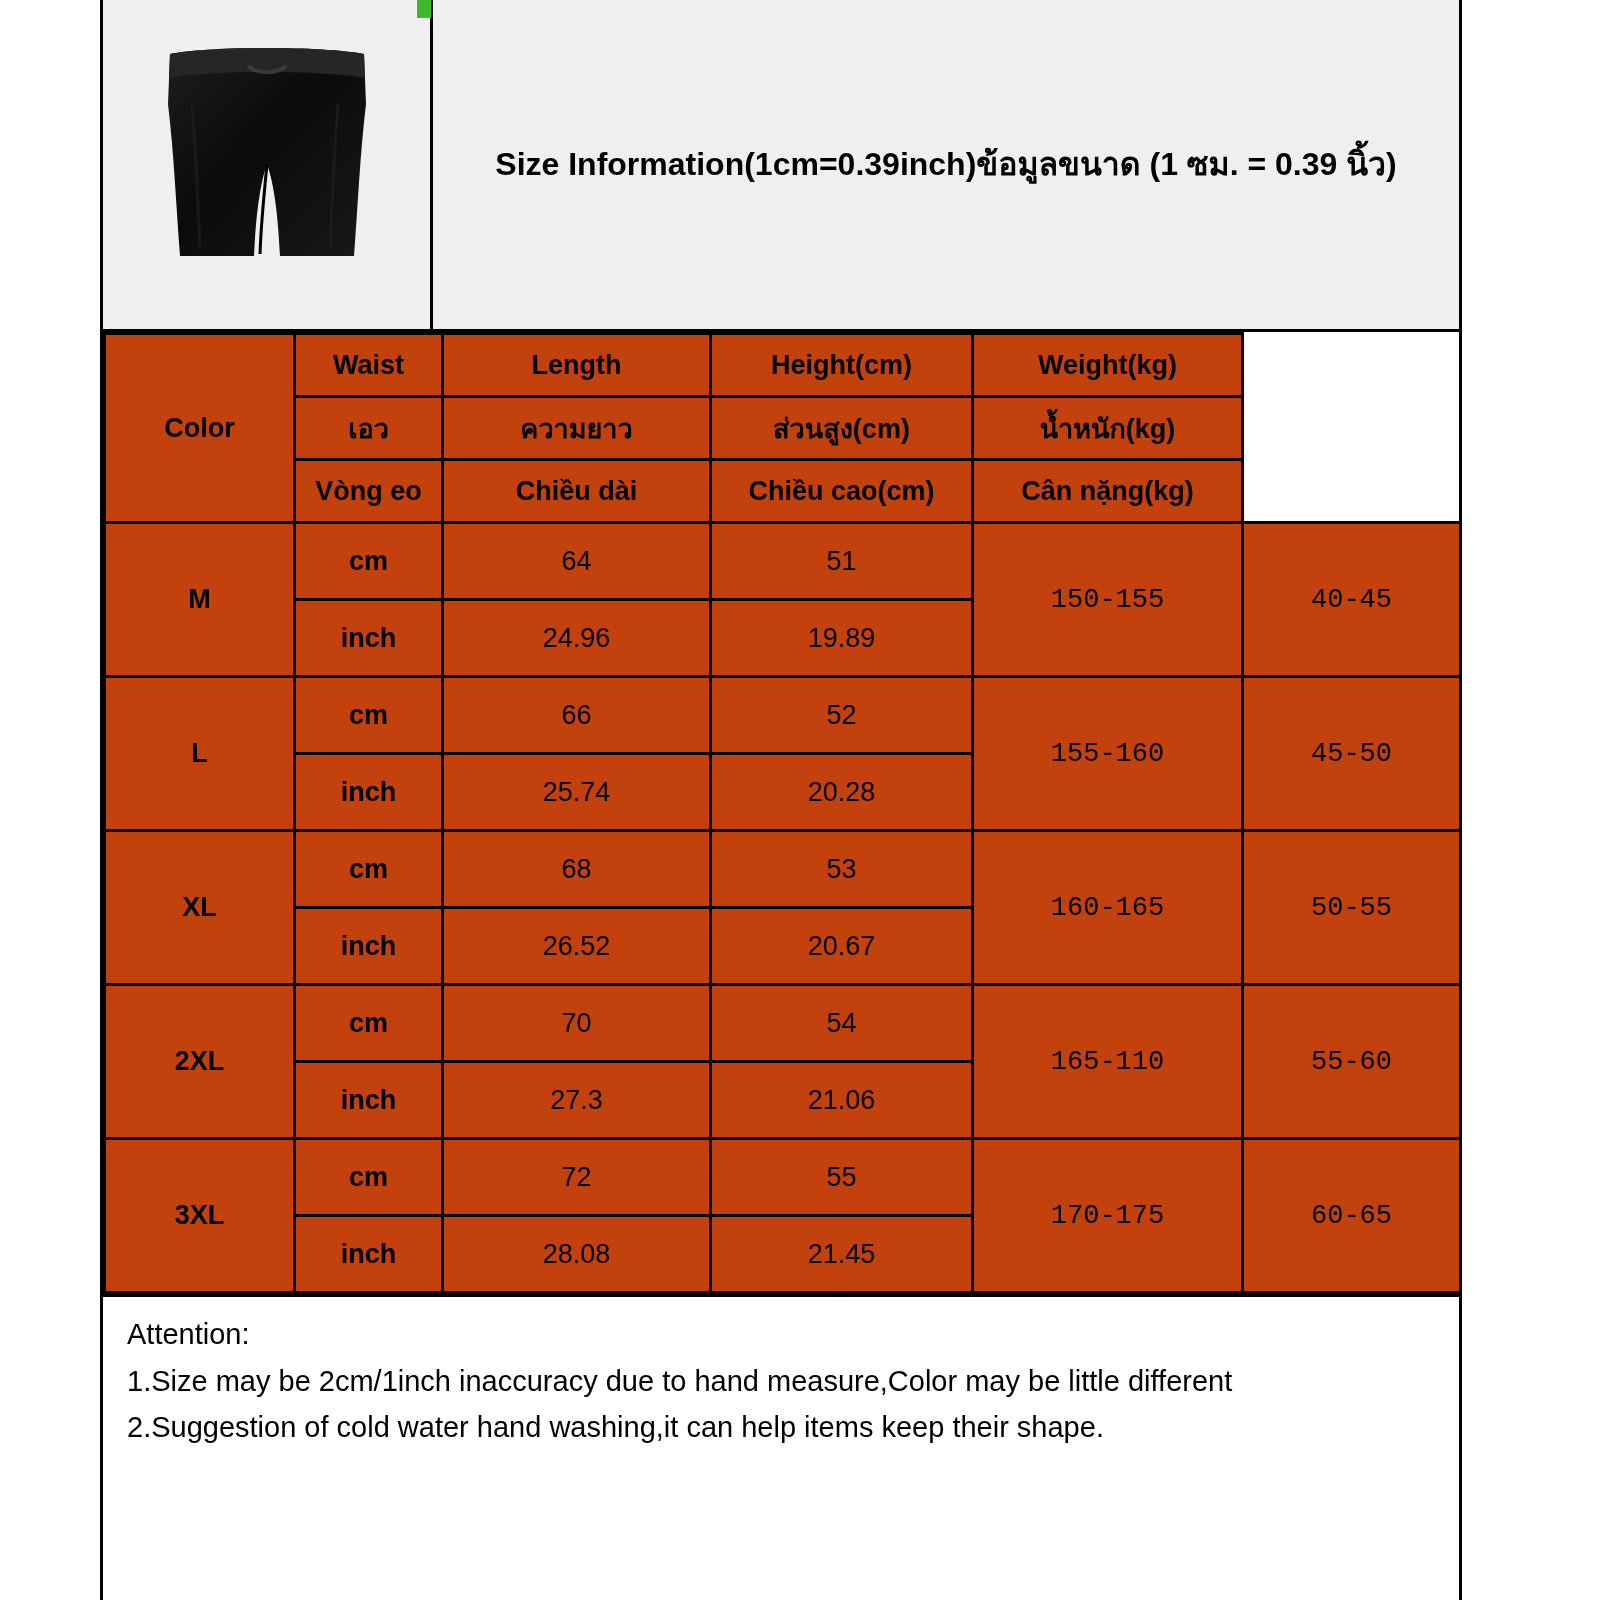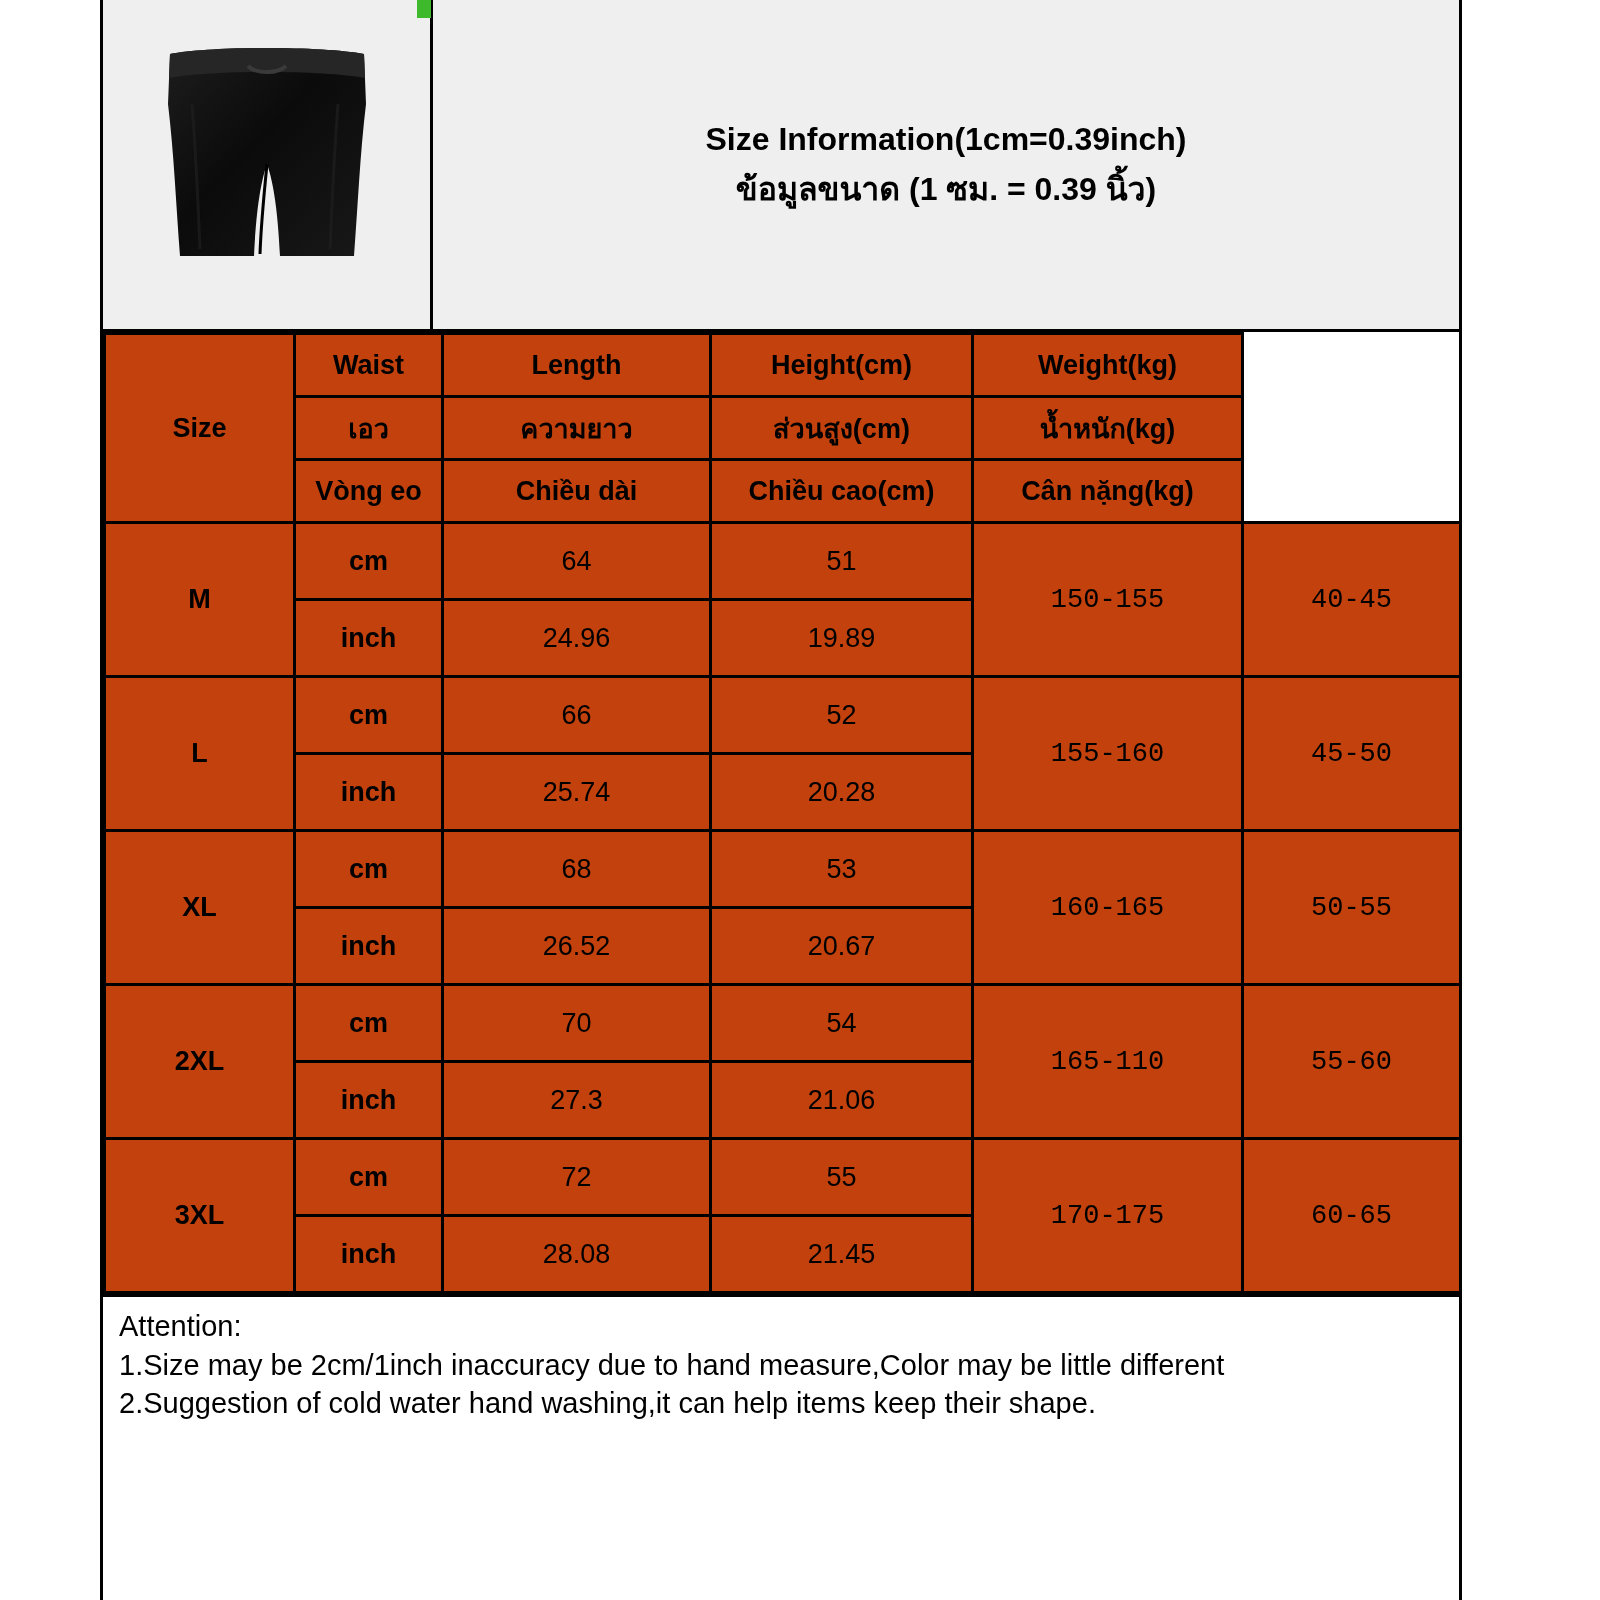--- a/index.html
+++ b/index.html
@@ -37,21 +37,21 @@
     height: 100%;
     background: #efefef;
     border-right: 3px solid #000;
     box-sizing: border-box;
     position: relative;
   }
   .banner-title {
     flex: 1;
     background: #efefef;
     display: flex;
-    flex-direction: column;
+    flex-direction: row;
     align-items: center;
     justify-content: center;
     text-align: center;
     padding: 0 10px;
     box-sizing: border-box;
   }
   .banner-title div {
     font-weight: bold;
     font-size: 32px;
     color: #000;
@@ -124,21 +124,21 @@
   }
   
   .attention {
     border-top: 3px solid #000;
     padding: 10px 16px 0 16px;
     box-sizing: border-box;
     height: 318px;
     background: #ffffff;
   }
   .attention p {
-    margin: 0;
+    margin: 8px;
     font-size: 29px;
     line-height: 1.33;
     color: #000;
   }
 </style>
 </head>
 <body>
 
 <div id="sheet">
 
@@ -172,21 +172,21 @@
       <col style="width:190px">
       <col style="width:148px">
       <col style="width:268px">
       <col style="width:262px">
       <col style="width:270px">
       <col style="width:218px">
     </colgroup>
     <tbody>
 
       <tr>
-        <td class="size-cell" rowspan="3">Size</td>
+        <td class="size-cell" rowspan="3">Color</td>
         <td class="hdr-sub">Waist</td>
         <td class="hdr-sub">Length</td>
         <td class="hdr-sub">Height(cm)</td>
         <td class="hdr-sub">Weight(kg)</td>
       </tr>
       <tr>
         <td class="hdr-sub">เอว</td>
         <td class="hdr-sub">ความยาว</td>
         <td class="hdr-sub">ส่วนสูง(cm)</td>
         <td class="hdr-sub">น้ำหนัก(kg)</td>

